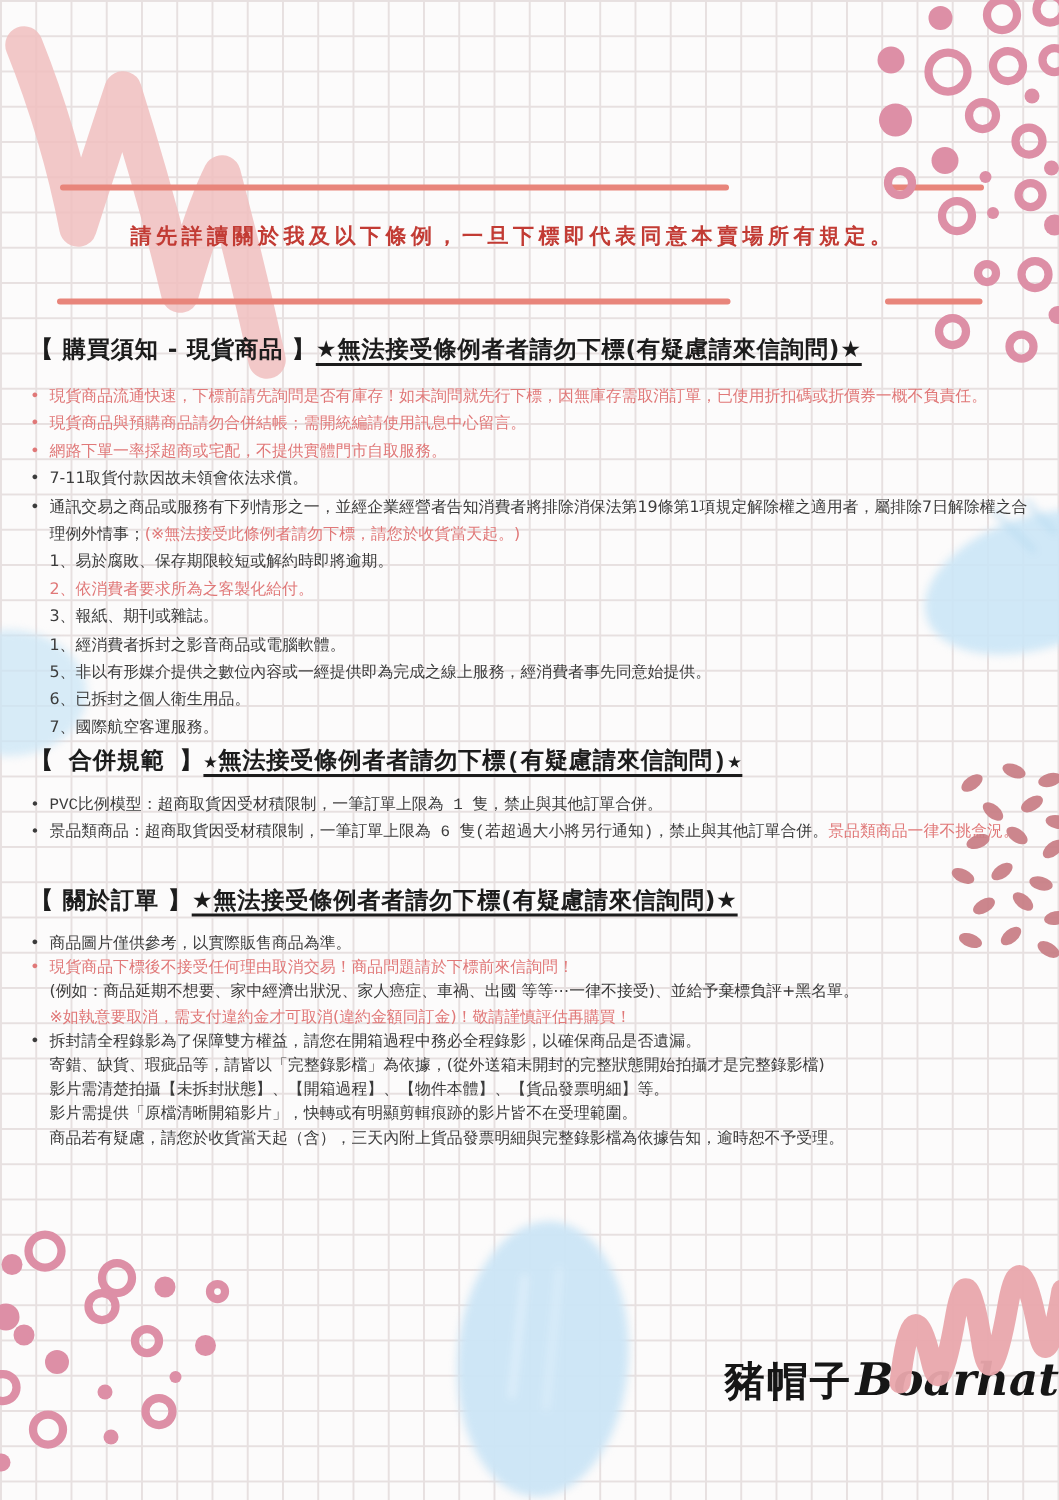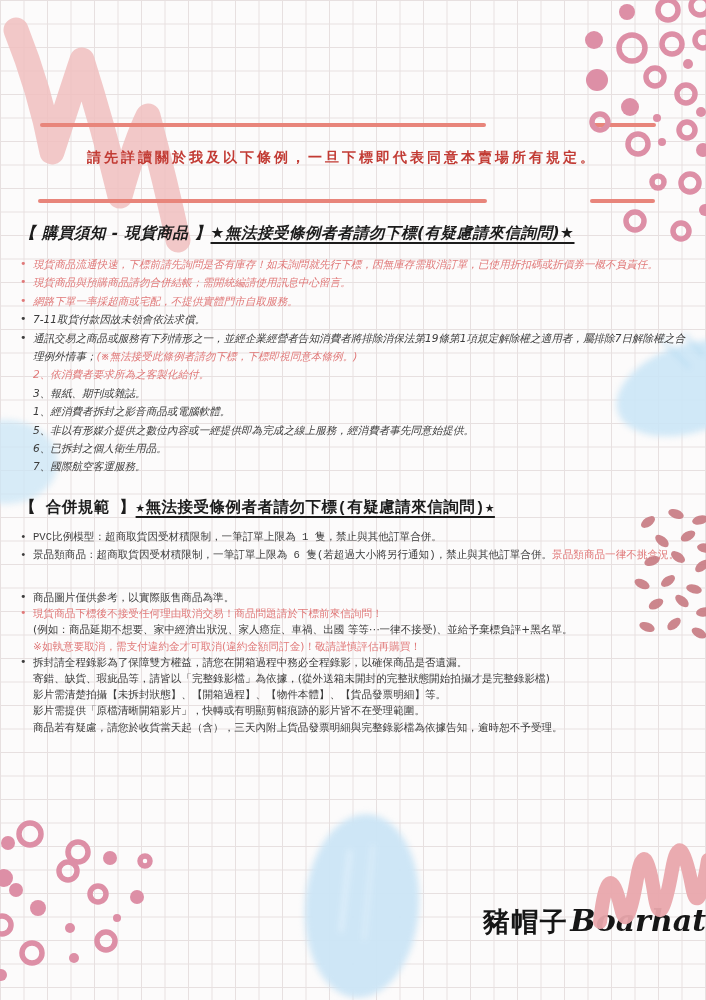--- a/index.html
+++ b/index.html
@@ -21,21 +21,21 @@
   .divider.a1{left:40px;top:123px;width:446px;}
   .divider.a2{left:590px;top:123px;width:66px;}
   .divider.b1{left:38px;top:199px;width:449px;}
   .divider.b2{left:590px;top:199px;width:65px;}
   .top-notice{
     position:absolute;left:40px;top:149px;width:604px;z-index:1;
     text-align:center;font-family:"DejaVu Serif","Liberation Serif",serif;
     font-weight:700;font-size:14px;letter-spacing:3px;color:var(--heading-red,#c23b34);
   }
   .section{position:absolute;z-index:1;}
-  #sec0{left:20px;top:222px;width:672px;font-style:italic;}
+  #sec0{left:20px;top:222px;width:672px;}
   #sec1{left:20px;top:497px;width:672px;font-family:Liberation Mono, monospace;}
   #sec2{left:20px;top:589px;width:676px;}
   .section h2{
     margin:0;font-size:15.5px;font-weight:700;color:var(--title-black,#1c1c1c);
     letter-spacing:.5px;line-height:22px;
   }
   #sec0 h2{margin-bottom:11px;}
   #sec1 h2{margin-bottom:9px;}
   #sec2 h2{margin-bottom:10px;}
   .section h2 .star{
@@ -105,21 +105,24 @@
         <div class="line bullet">
           <span class="marker red">•</span>
           <span class="text"><span class="seg-red">網路下單一率採超商或宅配，不提供實體門市自取服務。</span></span>
         </div>
         <div class="line bullet">
           <span class="marker dark">•</span>
           <span class="text"><span class="seg-dark">7-11取貨付款因故未領會依法求償。</span></span>
         </div>
         <div class="line bullet">
           <span class="marker dark">•</span>
-          <span class="text"><span class="seg-dark">通訊交易之商品或服務有下列情形之一，並經企業經營者告知消費者將排除消保法第19條第1項規定解除權之適用者，屬排除7日解除權之合理例外情事；</span><span class="seg-red">(※無法接受此條例者請勿下標，下標即視同意本條例。)</span></span>
+          <span class="text"><span class="seg-dark">通訊交易之商品或服務有下列情形之一，並經企業經營者告知消費者將排除消保法第19條第1項規定解除權之適用者，屬排除7日解除權之合理例外情事；</span><span class="seg-red">(※無法接受此條例者請勿下標，請您於收貨當天起。)</span></span>
+        </div>
+        <div class="line indent">
+          <span class="text"><span class="seg-dark">1、易於腐敗、保存期限較短或解約時即將逾期。</span></span>
         </div>
         <div class="line indent">
           <span class="text"><span class="seg-red">2、依消費者要求所為之客製化給付。</span></span>
         </div>
         <div class="line indent">
           <span class="text"><span class="seg-dark">3、報紙、期刊或雜誌。</span></span>
         </div>
         <div class="line indent">
           <span class="text"><span class="seg-dark">1、經消費者拆封之影音商品或電腦軟體。</span></span>
         </div>
@@ -145,20 +148,23 @@
           <span class="text"><span class="seg-dark">PVC比例模型：超商取貨因受材積限制，一筆訂單上限為 1 隻，禁止與其他訂單合併。</span></span>
         </div>
         <div class="line bullet">
           <span class="marker dark">•</span>
           <span class="text"><span class="seg-dark">景品類商品：超商取貨因受材積限制，一筆訂單上限為 6 隻(若超過大小將另行通知)，禁止與其他訂單合併。</span><span class="seg-red">景品類商品一律不挑盒況。</span></span>
         </div>
       </div>
   </section>
 
   <section class="section" id="sec2">
+    <h2>
+      <span class="bracket">【 關於訂單 】</span><span class="star">★無法接受條例者者請勿下標(有疑慮請來信詢問)★</span>
+    </h2>
     <div class="lines">
         <div class="line bullet">
           <span class="marker dark">•</span>
           <span class="text"><span class="seg-dark">商品圖片僅供參考，以實際販售商品為準。</span></span>
         </div>
         <div class="line bullet">
           <span class="marker red">•</span>
           <span class="text"><span class="seg-red">現貨商品下標後不接受任何理由取消交易！商品問題請於下標前來信詢問！</span></span>
         </div>
         <div class="line indent">

